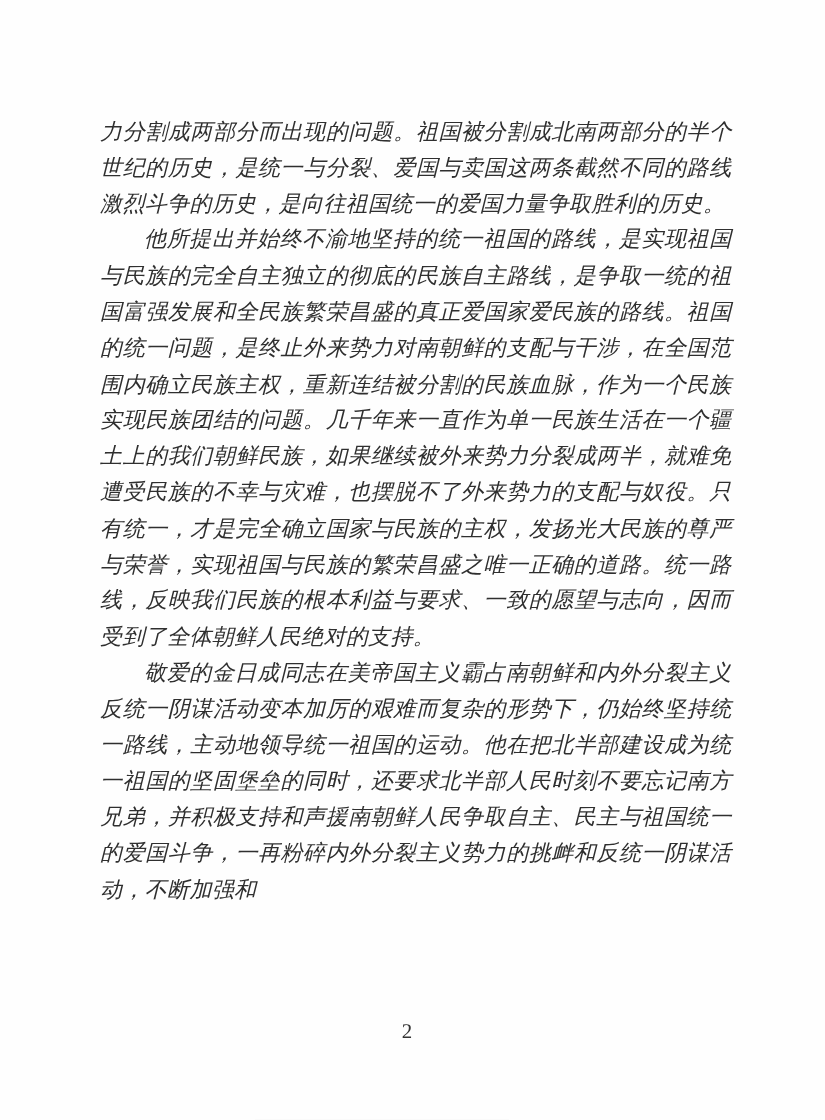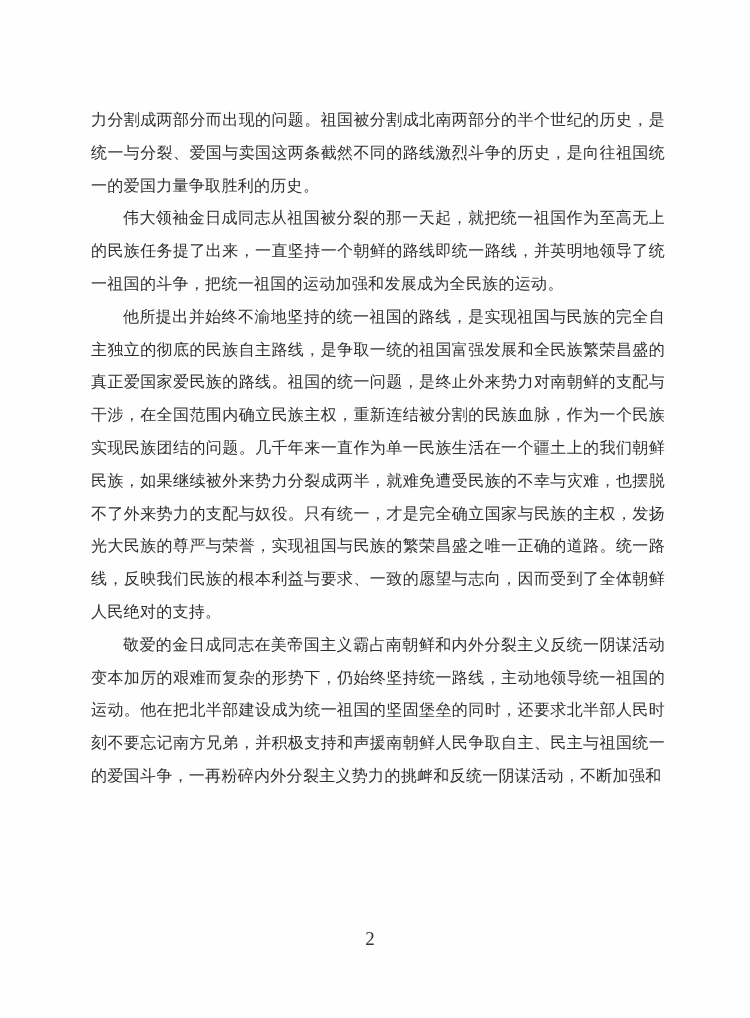--- a/index.html
+++ b/index.html
@@ -16,43 +16,43 @@
     overflow: hidden;
   }
   .content {
     position: absolute;
     left: 91px;
     top: 104px;
     width: 574px;
     color: #2f2f2f;
   }
   .content p {
-    font-size: 16px;
+    font-size: 20px;
     line-height: 32.8px;
     text-align: justify;
     letter-spacing: 0.3px;
     word-break: break-all;
+    font-style: italic;
   }
   .content p.indent {
     text-indent: 2em;
   }
   .page-number {
     position: absolute;
     top: 928px;
     left: 0;
     width: 740px;
     text-align: center;
     font-size: 19px;
     color: #333333;
   }
 </style>
 </head>
 <body>
 
 <div class="page">
   <div class="content">
     <p>力分割成两部分而出现的问题。祖国被分割成北南两部分的半个世纪的历史，是统一与分裂、爱国与卖国这两条截然不同的路线激烈斗争的历史，是向往祖国统一的爱国力量争取胜利的历史。</p>
-    <p class="indent">伟大领袖金日成同志从祖国被分裂的那一天起，就把统一祖国作为至高无上的民族任务提了出来，一直坚持一个朝鲜的路线即统一路线，并英明地领导了统一祖国的斗争，把统一祖国的运动加强和发展成为全民族的运动。</p>
     <p class="indent">他所提出并始终不渝地坚持的统一祖国的路线，是实现祖国与民族的完全自主独立的彻底的民族自主路线，是争取一统的祖国富强发展和全民族繁荣昌盛的真正爱国家爱民族的路线。祖国的统一问题，是终止外来势力对南朝鲜的支配与干涉，在全国范围内确立民族主权，重新连结被分割的民族血脉，作为一个民族实现民族团结的问题。几千年来一直作为单一民族生活在一个疆土上的我们朝鲜民族，如果继续被外来势力分裂成两半，就难免遭受民族的不幸与灾难，也摆脱不了外来势力的支配与奴役。只有统一，才是完全确立国家与民族的主权，发扬光大民族的尊严与荣誉，实现祖国与民族的繁荣昌盛之唯一正确的道路。统一路线，反映我们民族的根本利益与要求、一致的愿望与志向，因而受到了全体朝鲜人民绝对的支持。</p>
     <p class="indent">敬爱的金日成同志在美帝国主义霸占南朝鲜和内外分裂主义反统一阴谋活动变本加厉的艰难而复杂的形势下，仍始终坚持统一路线，主动地领导统一祖国的运动。他在把北半部建设成为统一祖国的坚固堡垒的同时，还要求北半部人民时刻不要忘记南方兄弟，并积极支持和声援南朝鲜人民争取自主、民主与祖国统一的爱国斗争，一再粉碎内外分裂主义势力的挑衅和反统一阴谋活动，不断加强和</p>
   </div>
   <div class="page-number">2</div>
 </div>
 
 </body></html>

